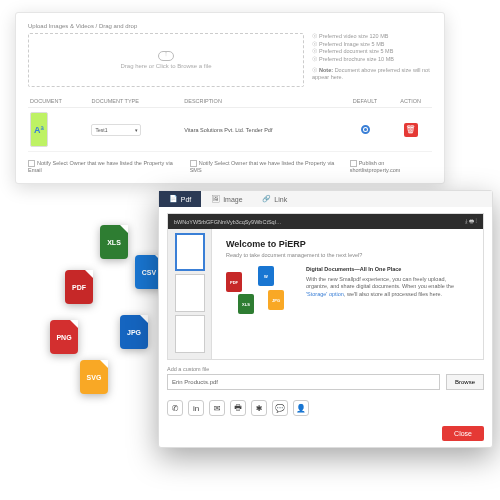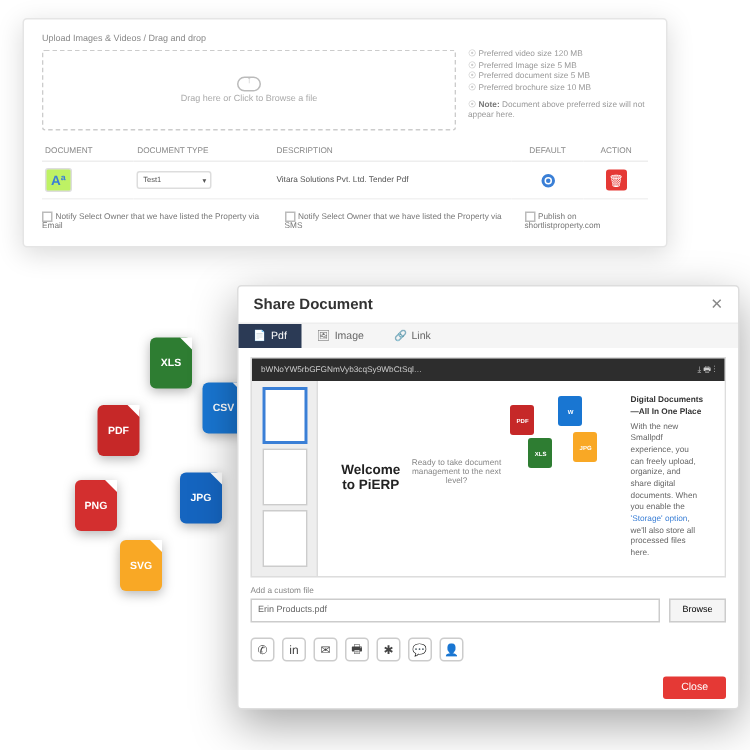--- a/index.html
+++ b/index.html
@@ -11,21 +11,21 @@
 .dropzone{flex:1;border:1px dashed #ccc;border-radius:2px;height:54px;display:flex;flex-direction:column;align-items:center;justify-content:center;color:#aaa;font-size:6px}
 .cloud{width:16px;height:10px;border:1px solid #bbb;border-radius:6px;position:relative;margin-bottom:2px}
 .cloud::after{content:"↑";position:absolute;left:50%;top:-2px;transform:translateX(-50%);font-size:7px;color:#bbb}
 .reqs{width:120px;font-size:5.5px;color:#999;line-height:1.4}
 .reqs div::before{content:"⦿ ";color:#ccc}
 .note{font-size:5.5px;color:#999;margin-top:3px}
 .note b{color:#777}
 .tbl{width:100%;margin-top:8px;border-collapse:collapse;font-size:5.5px}
 .tbl th{color:#888;font-weight:normal;padding:3px 2px;text-align:left;border-bottom:1px solid #eee}
 .tbl td{padding:4px 2px;border-bottom:1px solid #f2f2f2;vertical-align:middle}
-.docicon{width:18px;height:16px;background:#bef264;border:1px solid #ddd;border-radius:2px;display:flex;align-items:center;justify-content:center;color:#3a7fd6;font-weight:bold;font-size:9px}
+.docicon{width:18px;height:35px;background:#bef264;border:1px solid #ddd;border-radius:2px;display:flex;align-items:center;justify-content:center;color:#3a7fd6;font-weight:bold;font-size:9px}
 .sel{width:50px;height:12px;border:1px solid #ddd;border-radius:2px;font-size:5px;padding:0 3px;background:#fff;display:flex;align-items:center;justify-content:space-between}
 .radio{width:9px;height:9px;border:2px solid #3a7fd6;border-radius:50%;margin:auto;position:relative}
 .radio::after{content:"";position:absolute;inset:1px;background:#3a7fd6;border-radius:50%}
 .del{width:14px;height:14px;background:#e53935;border-radius:2px;color:#fff;display:flex;align-items:center;justify-content:center;font-size:8px;margin:auto}
 .checks{display:flex;gap:10px;margin-top:8px;font-size:5.5px;color:#777}
 .ck{width:7px;height:7px;border:1px solid #bbb;display:inline-block;margin-right:2px;vertical-align:middle}
 
 .fileicons{position:absolute;left:50px;top:225px;width:130px;height:170px}
 .fi{position:absolute;width:28px;height:34px;border-radius:4px;display:flex;align-items:center;justify-content:center;color:#fff;font-size:7px;font-weight:bold;filter:drop-shadow(0 2px 4px rgba(0,0,0,.3))}
 .fi::before{content:"";position:absolute;right:0;top:0;border-style:solid;border-width:0 8px 8px 0;border-color:transparent #fff transparent transparent}
@@ -42,21 +42,21 @@
 .x{color:#888;font-size:10px}
 .tabs{display:flex;background:#f5f5f5}
 .tab{padding:4px 10px;font-size:7px;color:#666;display:flex;align-items:center;gap:3px}
 .tab.active{background:#2b3a55;color:#fff}
 .viewer{margin:6px 8px;background:#f5f5f5;border:1px solid #ddd}
 .vbar{background:#2d2d2d;color:#ccc;font-size:5.5px;padding:3px 6px;display:flex;justify-content:space-between;align-items:center}
 .vbody{display:flex;height:130px}
 .thumbs{width:44px;background:#eee;border-right:1px solid #ddd;padding:4px;display:flex;flex-direction:column;gap:3px;align-items:center}
 .th{width:30px;height:38px;background:#fff;border:1px solid #ccc}
 .th.sel2{border:2px solid #3a7fd6}
-.doc{flex:1;background:#fff;padding:10px 14px;display:flex;align-items:center;font-size:6px;color:#555;text-align:center}
+.doc{flex:1;background:#fff;padding:10px 14px;display:flex;flex-direction:column;align-items:flex-start;font-size:6px;color:#555;text-align:center}
 .doc h3{font-size:9px;color:#222;margin-bottom:3px}
 .doc .sub2{font-size:5.5px;color:#888;margin-bottom:8px}
 .docsplit{display:flex;gap:10px;align-items:flex-start;width:100%}
 .mini{width:70px;height:55px;position:relative;flex-shrink:0}
 .mf{position:absolute;width:16px;height:20px;border-radius:2px;color:#fff;font-size:4px;display:flex;align-items:center;justify-content:center;font-weight:bold}
 .docr{flex:1;text-align:left;font-size:5.5px;color:#666;line-height:1.4}
 .docr b{color:#333;display:block;margin-bottom:2px}
 .docr .lk{color:#3a7fd6}
 .filebar{display:flex;gap:6px;margin:6px 8px;align-items:flex-end}
 .fb-col{flex:1}
@@ -125,24 +125,20 @@
 <div class="fileicons">
   <div class="fi fi-xls">XLS</div>
   <div class="fi fi-csv">CSV</div>
   <div class="fi fi-pdf">PDF</div>
   <div class="fi fi-png">PNG</div>
   <div class="fi fi-jpg">JPG</div>
   <div class="fi fi-svg">SVG</div>
 </div>
 
 <div class="panel2">
-  <div class="p2-head">
-    <div class="p2-title">Share Document</div>
-    <div class="x">✕</div>
-  </div>
   <div class="tabs">
     <div class="tab active">📄 <span>Pdf</span></div>
     <div class="tab">🖼 <span>Image</span></div>
     <div class="tab">🔗 <span>Link</span></div>
   </div>
   <div class="viewer">
     <div class="vbar">
       <span>bWNoYW5rbGFGNmVyb3cqSy9WbCtSql…</span>
       <span>⤓ 🖶 ⋮</span>
     </div>

